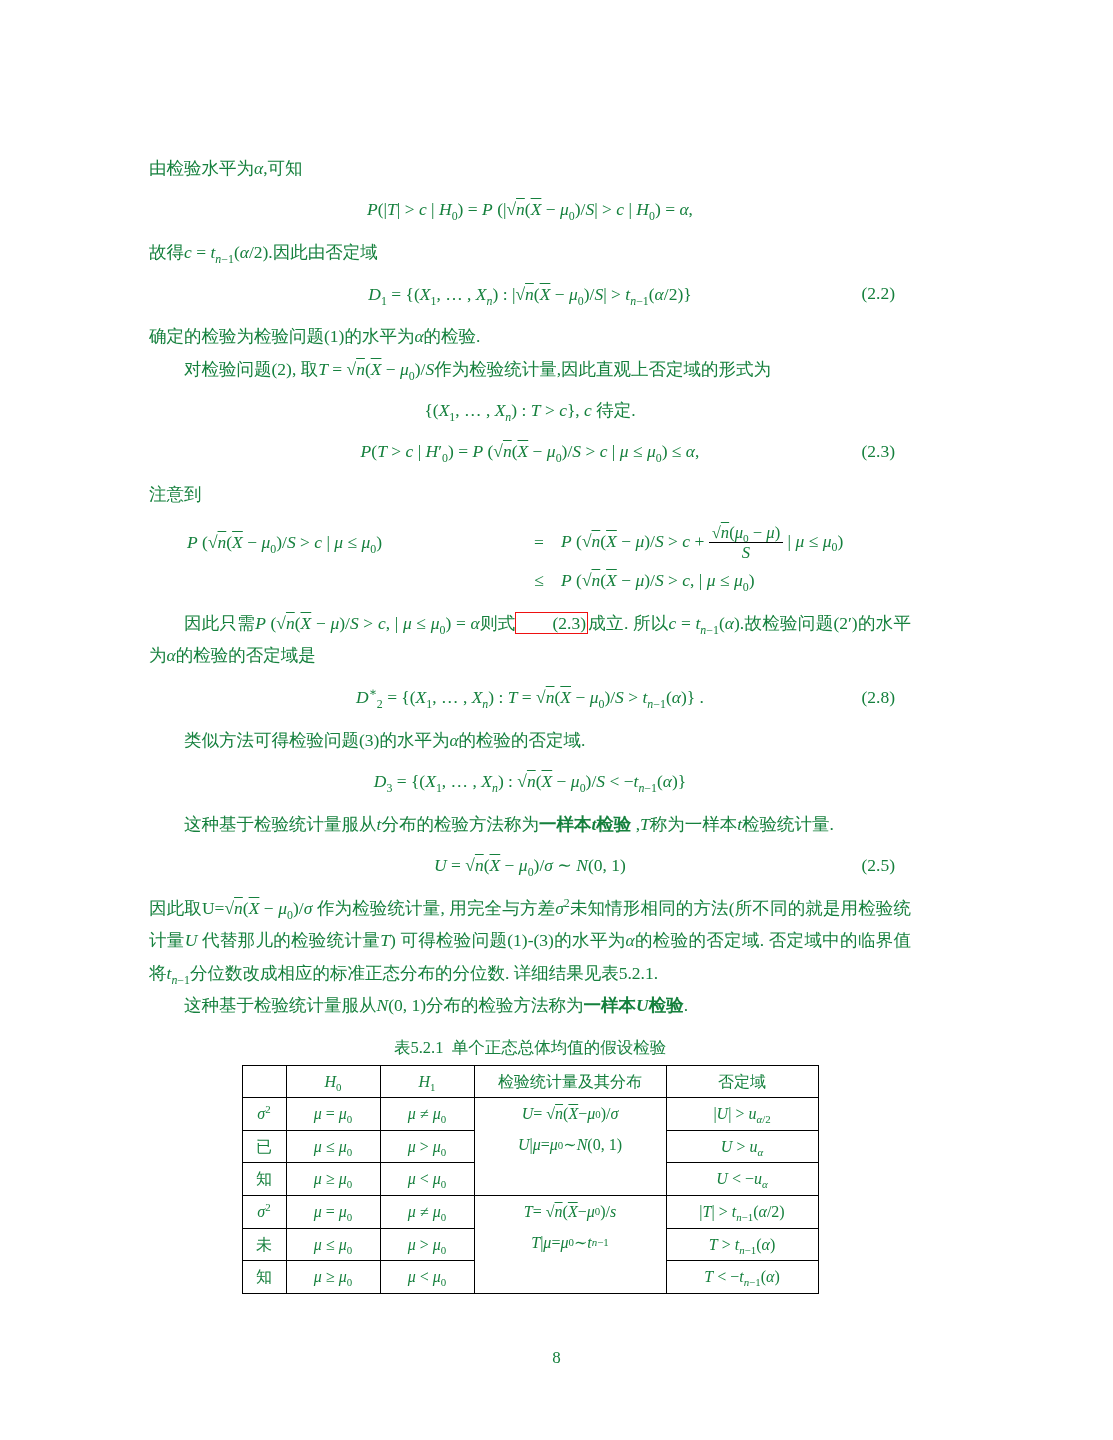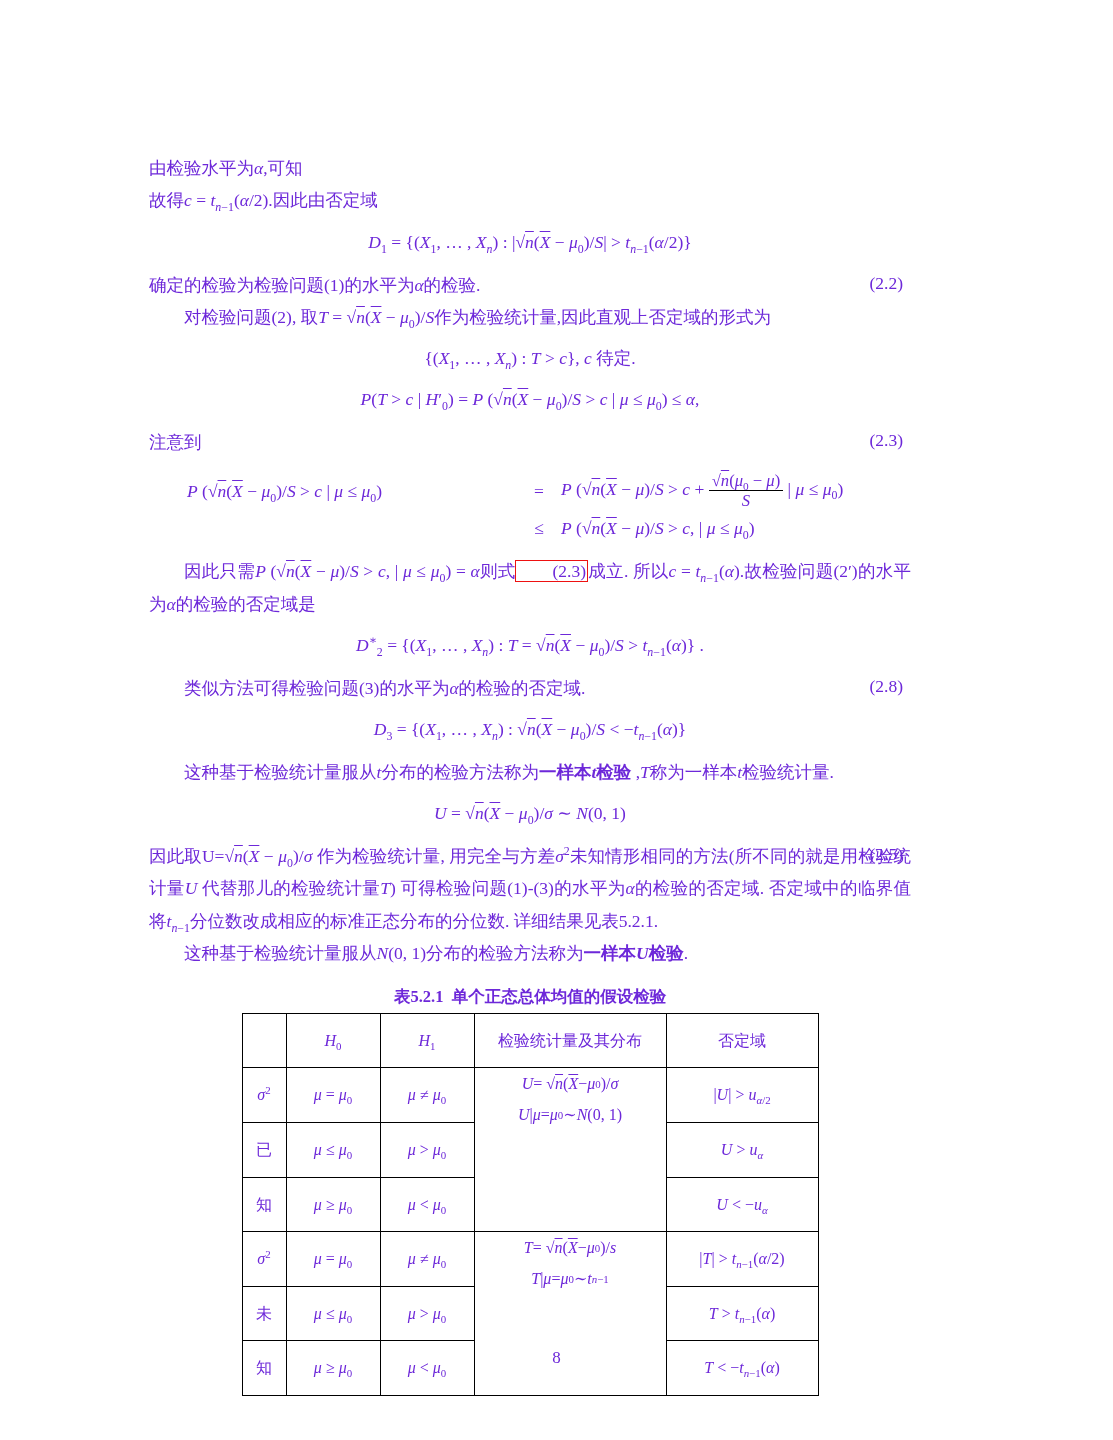--- a/index.html
+++ b/index.html
@@ -2,21 +2,21 @@
 <html><head>
 <meta charset="utf-8">
 <style>
   * { box-sizing: border-box; }
   html, body { margin: 0; padding: 0; background: #ffffff; }
   .page {
     position: relative;
     width: 1113px;
     height: 1440px;
     background: #ffffff;
-    color: #6d28d9;
+    color: #15803d;
     font-family: "Liberation Serif", "DejaVu Serif", serif;
     overflow: hidden;
   }
   .content {
     position: absolute;
     left: 149px;
     top: 152px;
     width: 762px;
     font-size: 17.5px;
     line-height: 1.85;
@@ -28,25 +28,24 @@
   sub, sup { font-size: 68%; line-height: 0; }
   .ov { text-decoration: overline; }
   .disp {
     position: relative;
     text-align: center;
     margin: 11px 0;
     line-height: 1.7;
   }
   .eqnum {
     position: absolute;
-    right: 8px;
+    right: 16px;
     top: 50%;
     transform: translateY(-50%);
     font-style: normal;
-    margin-top: 41px;
   }
   .frac {
     display: inline-block;
     vertical-align: middle;
     text-align: center;
     line-height: 1.15;
     font-size: 0.95em;
   }
   .frac .fn { display: block; border-bottom: 1px solid #000; padding: 0 3px; }
   .frac .fd { display: block; }
@@ -62,35 +61,35 @@
     display: grid;
     grid-template-columns: 330px 44px 1fr;
     align-items: center;
     margin: 4px 0;
   }
   .arow .lhs { }
   .arow .rel { text-align: center; }
   .arow .rhs { text-align: left; }
   .tbl-caption {
     text-align: center;
-    font-weight: bold;
+    font-weight: normal;
     font-size: 16.5px;
     margin: 16px 0 5px 0;
     line-height: 1.35;
   }
   table.htable {
     border-collapse: collapse;
     margin: 0 auto;
     font-size: 16px;
     line-height: 1.35;
     text-align: center;
   }
   .htable th, .htable td {
     border: 1px solid #000000;
-    padding: 16px 8px;
+    padding: 5px 8px;
     height: 29px;
     font-weight: normal;
     text-align: center;
   }
   .htable .c1 { width: 44px; }
   .htable .c2 { width: 94px; }
   .htable .c3 { width: 94px; margin-left: 40px; }
   .htable .c4 { width: 192px; }
   .htable .c5 { width: 152px; }
   .htable td.stat { padding: 0 6px; vertical-align: top; }
@@ -110,20 +109,23 @@
   }
 </style>
 </head>
 <body>
 
 <div class="page">
   <div class="content">
 
     <p class="para">由检验水平为<i>α</i>,可知</p>
 
+    <div class="disp">
+      <span><i>P</i>(|<i>T</i>| &gt; <i>c</i> | <i>H</i><sub>0</sub>) = <i>P</i> (|√<i class="ov">n</i>(<i class="ov">X</i> − <i>μ</i><sub>0</sub>)/<i>S</i>| &gt; <i>c</i> | <i>H</i><sub>0</sub>) = <i>α</i>,</span>
+    </div>
 
     <p class="para">故得<i>c</i> = <i>t</i><sub><i>n</i>−1</sub>(<i>α</i>/2).因此由否定域</p>
 
     <div class="disp">
       <span><i>D</i><sub>1</sub> = {(<i>X</i><sub>1</sub>, … , <i>X</i><sub><i>n</i></sub>) : |√<i class="ov">n</i>(<i class="ov">X</i> − <i>μ</i><sub>0</sub>)/<i>S</i>| &gt; <i>t</i><sub><i>n</i>−1</sub>(<i>α</i>/2)}</span>
       <span class="eqnum">(2.2)</span>
     </div>
 
     <p class="para">确定的检验为检验问题(1)的水平为<i>α</i>的检验.</p>
     <p class="para indent">对检验问题(2), 取<i>T</i> = √<i class="ov">n</i>(<i class="ov">X</i> − <i>μ</i><sub>0</sub>)/<i>S</i>作为检验统计量,因此直观上否定域的形式为</p>

